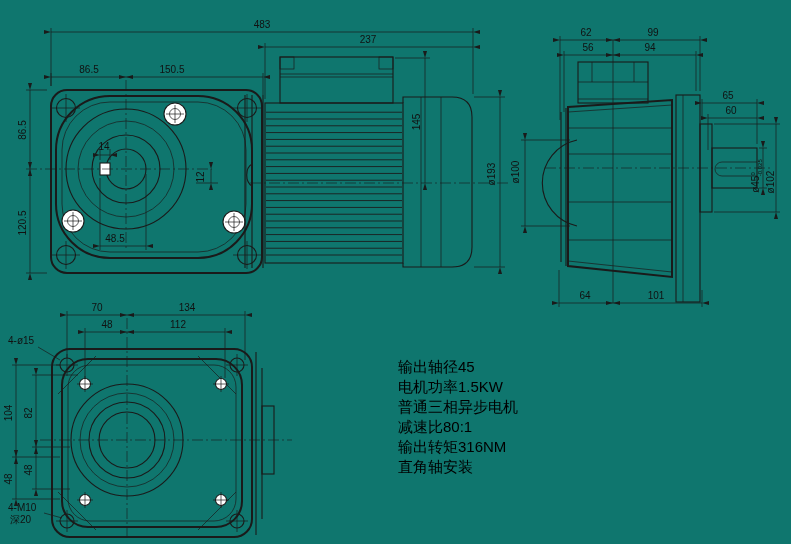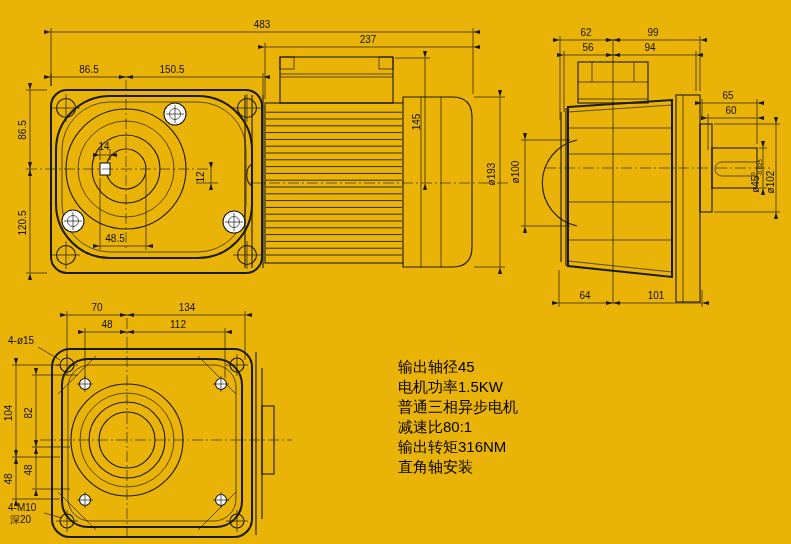--- a/index.html
+++ b/index.html
@@ -1,16 +1,16 @@
 <!DOCTYPE html>
 <html><head>
 <meta charset="utf-8">
 <style>
   html,body{margin:0;padding:0;background:#ffffff;}
-  .stage{position:relative;width:791px;height:544px;background:#eab308;overflow:hidden;
+  .stage{position:relative;width:791px;height:544px;background:#0f766e;overflow:hidden;
          font-family:"Liberation Sans",sans-serif;text-decoration:underline;}
   svg{position:absolute;left:0;top:0;}
   .t{stroke:#1a1a1a;stroke-width:0.7;fill:none;}
   .m{stroke:#1a1a1a;stroke-width:1.1;fill:none;}
   .b{stroke:#1a1a1a;stroke-width:2;fill:none;}
   .mw{stroke:#1a1a1a;stroke-width:1.1;fill:#ffffff;}
   .cl{stroke:#1a1a1a;stroke-width:0.6;fill:none;stroke-dasharray:11 3 2 3;}
   .dim{stroke:#1a1a1a;stroke-width:0.7;fill:none;}
   .dt{font-family:"Liberation Sans",sans-serif;font-size:10px;fill:#111;text-anchor:middle;}
   .dts{font-family:"Liberation Sans",sans-serif;font-size:10px;fill:#111;text-anchor:start;}

